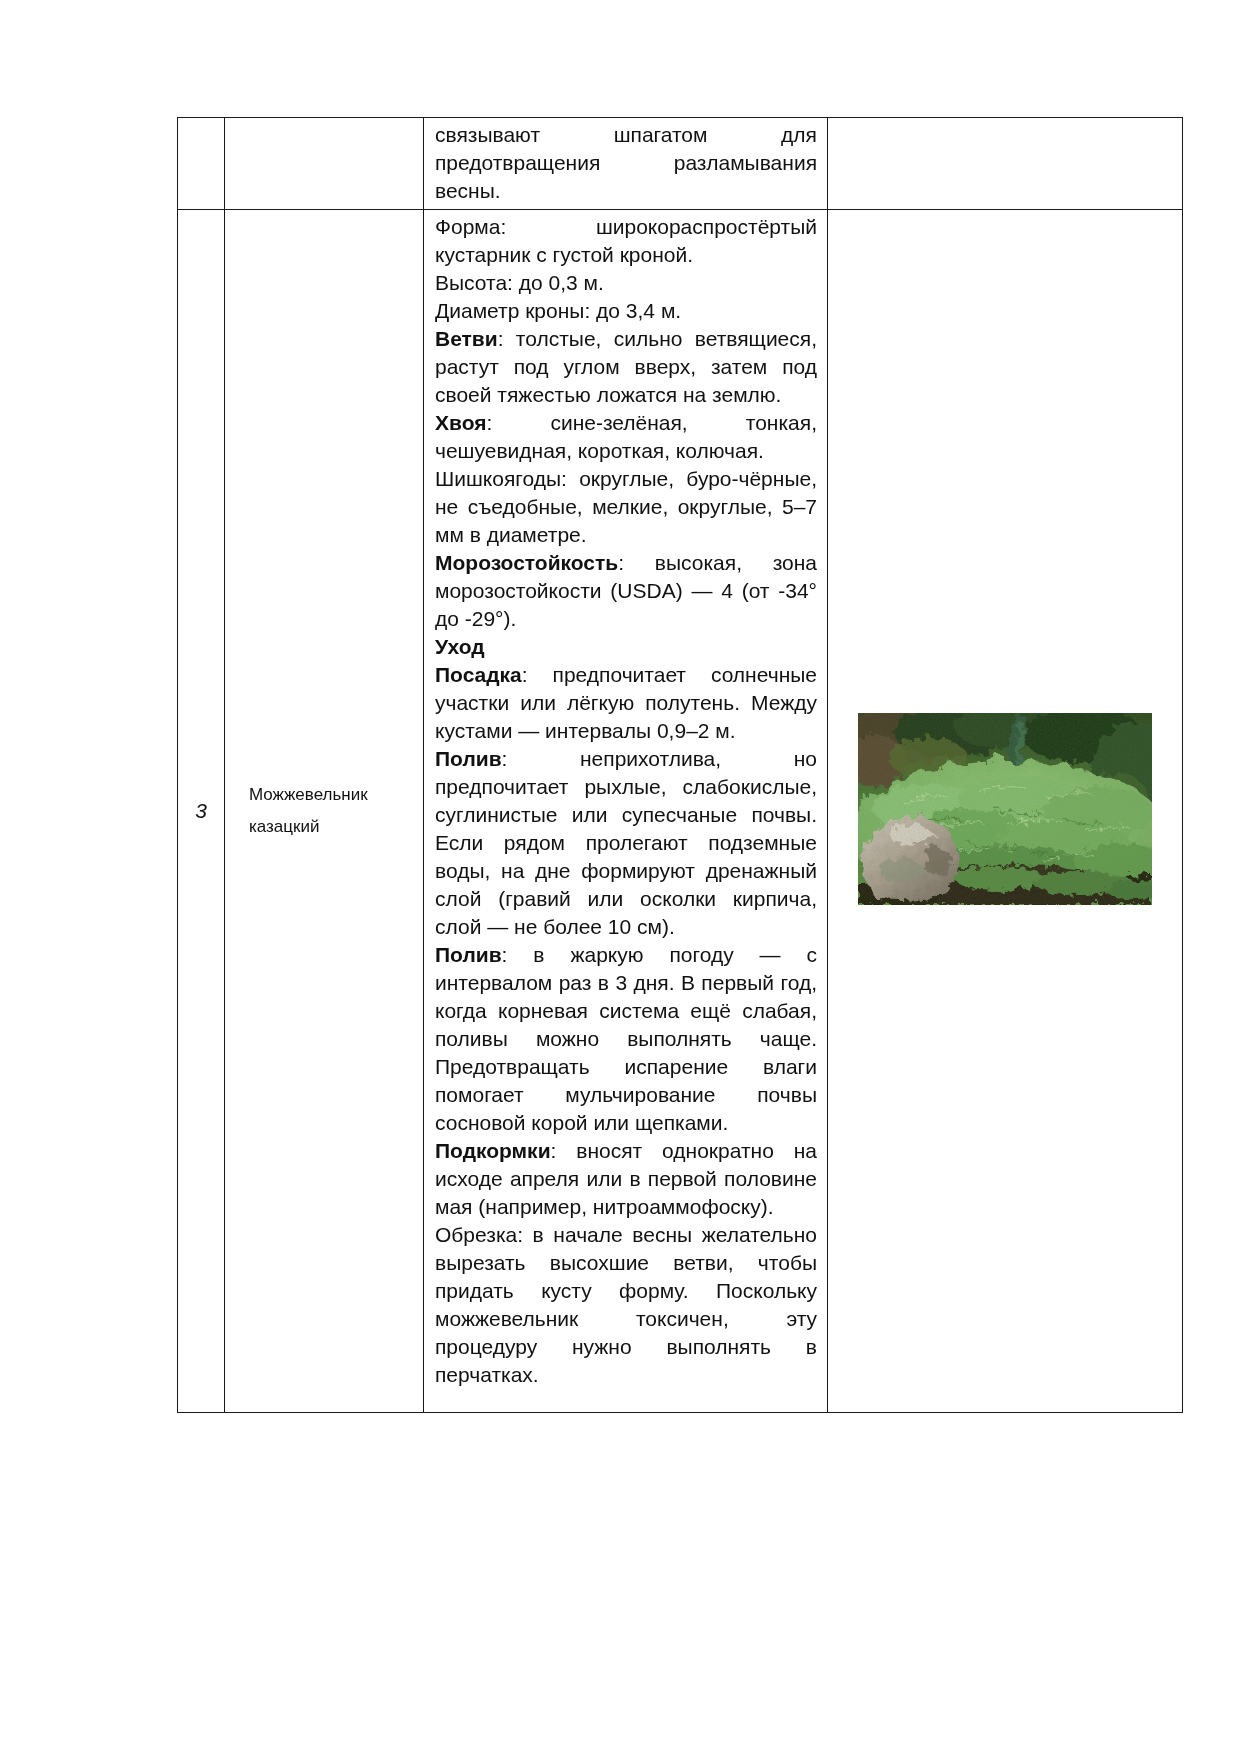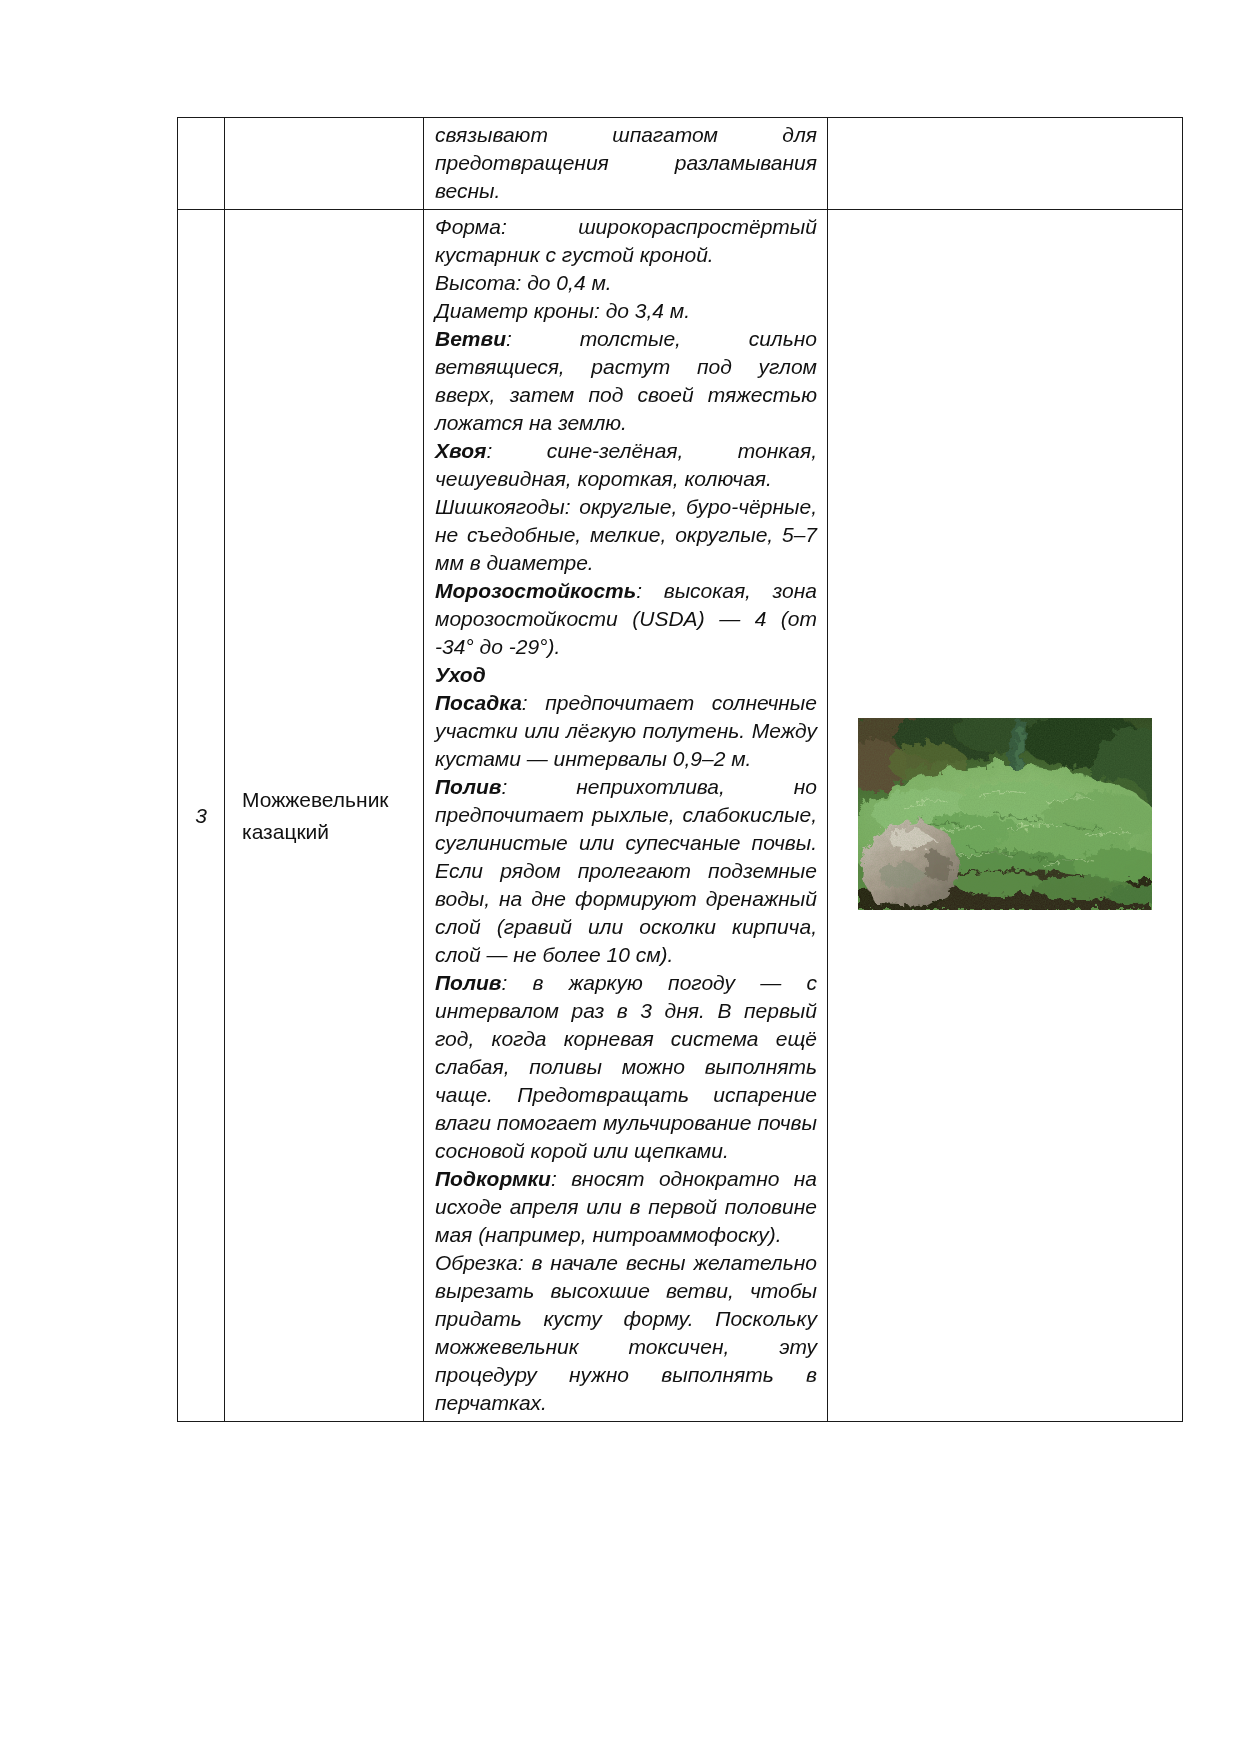--- a/index.html
+++ b/index.html
@@ -4,22 +4,22 @@
 <style>
   html,body{margin:0;padding:0;background:#ffffff;}
   .page{position:relative;width:1241px;height:1755px;background:#ffffff;overflow:hidden;
         font-family:"Liberation Sans","DejaVu Sans",sans-serif;color:#111;}
   table.doc-table{position:absolute;left:177px;top:117px;width:1005px;
         border-collapse:collapse;table-layout:fixed;}
   td{border:1.5px solid #1a1a1a;padding:0;vertical-align:top;background:#fff;}
   tr.row-cont{height:86px;}
   tr.row-main{height:1203px;}
   td.c-num{font-style:italic;font-size:21px;text-align:center;vertical-align:middle;}
-  td.c-name{font-size:21px;line-height:32px;padding:0 17px;vertical-align:middle;font-style:normal;}
-  td.c-desc{padding:3px 10px 4px 11px;font-style:italic;font-size:21px;line-height:28px;text-align:justify;}
+  td.c-name{font-size:17px;line-height:32px;padding:0 24px;vertical-align:middle;font-style:normal;}
+  td.c-desc{padding:3px 10px 4px 11px;font-size:21px;line-height:28px;text-align:justify;}
   td.c-desc p{margin:0;}
   .jline{text-align:justify;text-align-last:justify;}
   .jline.last{text-align-last:left;}
   b.term{font-weight:bold;}
   td.c-photo{vertical-align:middle;text-align:center;}
   .photo-frame{display:inline-block;width:294px;height:192px;line-height:0;}
 </style>
 </head>
 <body>
 
@@ -46,21 +46,21 @@
 
     <tr class="row-main">
       <td class="c-num">
         <span>3</span>
       </td>
       <td class="c-name">
         <span>Можжевельник казацкий</span>
       </td>
       <td class="c-desc">
         <p><b class="term"></b><span>Форма: широкораспростёртый кустарник с густой кроной.</span></p>
-        <p><b class="term"></b><span>Высота: до 0,4 м.</span></p>
+        <p><b class="term"></b><span>Высота: до 0,3 м.</span></p>
         <p><b class="term"></b><span>Диаметр кроны: до 3,4 м.</span></p>
         <p><b class="term">Ветви</b><span>: толстые, сильно ветвящиеся, растут под углом вверх, затем под своей тяжестью ложатся на землю.</span></p>
         <p><b class="term">Хвоя</b><span>: сине-зелёная, тонкая, чешуевидная, короткая, колючая.</span></p>
         <p><b class="term"></b><span>Шишкоягоды: округлые, буро-чёрные, не съедобные, мелкие, округлые, 5–7 мм в диаметре.</span></p>
         <p><b class="term">Морозостойкость</b><span>: высокая, зона морозостойкости (USDA) — 4 (от -34° до -29°).</span></p>
         <p><b class="term">Уход</b><span></span></p>
         <p><b class="term">Посадка</b><span>: предпочитает солнечные участки или лёгкую полутень. Между кустами — интервалы 0,9–2 м.</span></p>
         <p><b class="term">Полив</b><span>: неприхотлива, но предпочитает рыхлые, слабокислые, суглинистые или супесчаные почвы. Если рядом пролегают подземные воды, на дне формируют дренажный слой (гравий или осколки кирпича, слой — не более 10 см).</span></p>
         <p><b class="term">Полив</b><span>: в жаркую погоду — с интервалом раз в 3 дня. В первый год, когда корневая система ещё слабая, поливы можно выполнять чаще. Предотвращать испарение влаги помогает мульчирование почвы сосновой корой или щепками.</span></p>
         <p><b class="term">Подкормки</b><span>: вносят однократно на исходе апреля или в первой половине мая (например, нитроаммофоску).</span></p>

